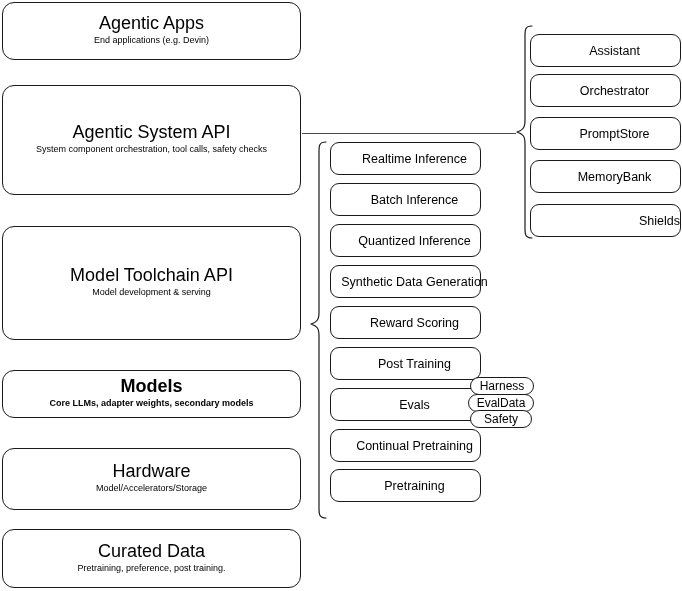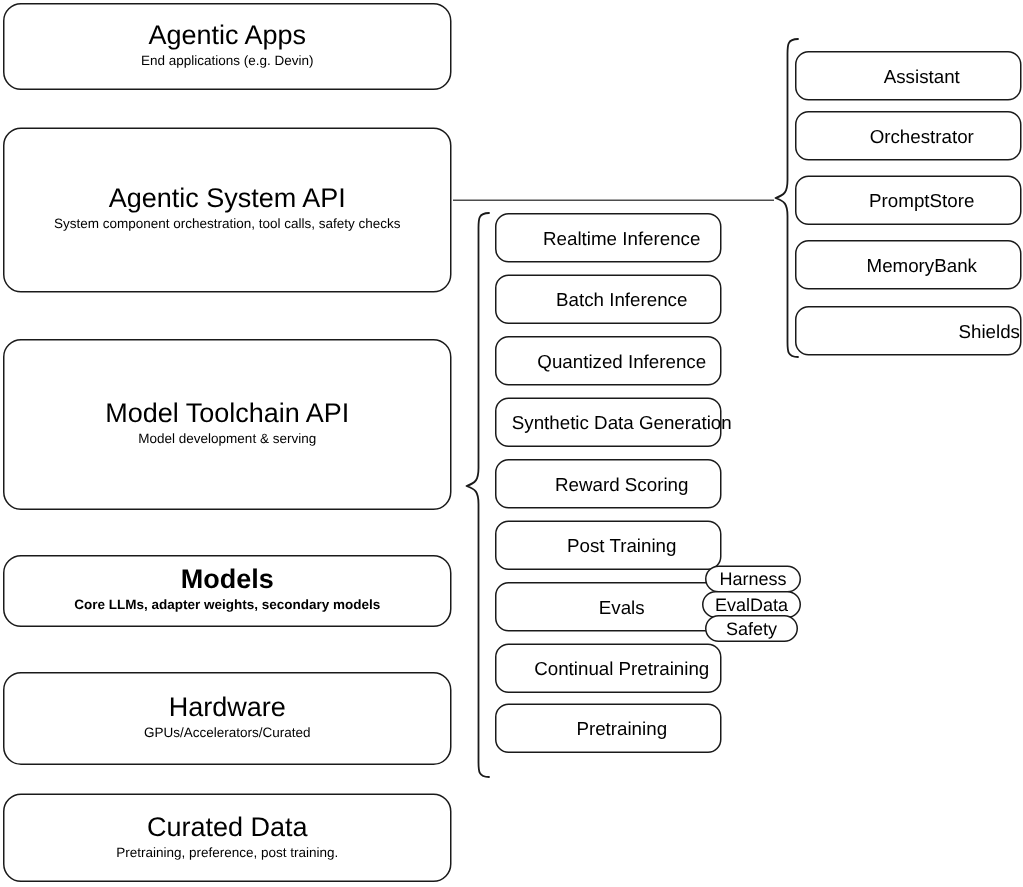--- a/index.html
+++ b/index.html
@@ -118,21 +118,21 @@
     <div class="subtitle">Model development &amp; serving</div>
   </div>
 
   <div class="box stack-box" style="top:370px;height:48px;font-weight:bold;">
     <div class="title">Models</div>
     <div class="subtitle">Core LLMs, adapter weights, secondary models</div>
   </div>
 
   <div class="box stack-box" style="top:448px;height:62px;">
     <div class="title">Hardware</div>
-    <div class="subtitle">GPUs/Accelerators/Curated</div>
+    <div class="subtitle">Model/Accelerators/Storage</div>
   </div>
 
   <div class="box stack-box" style="top:529px;height:59px;">
     <div class="title">Curated Data</div>
     <div class="subtitle">Pretraining, preference, post training.</div>
   </div>
 
   <div class="connector" style="left:302px;top:133px;width:214px;"></div>
 
   <div class="bracket" style="left:304px;top:140px;width:24px;height:380px;">

